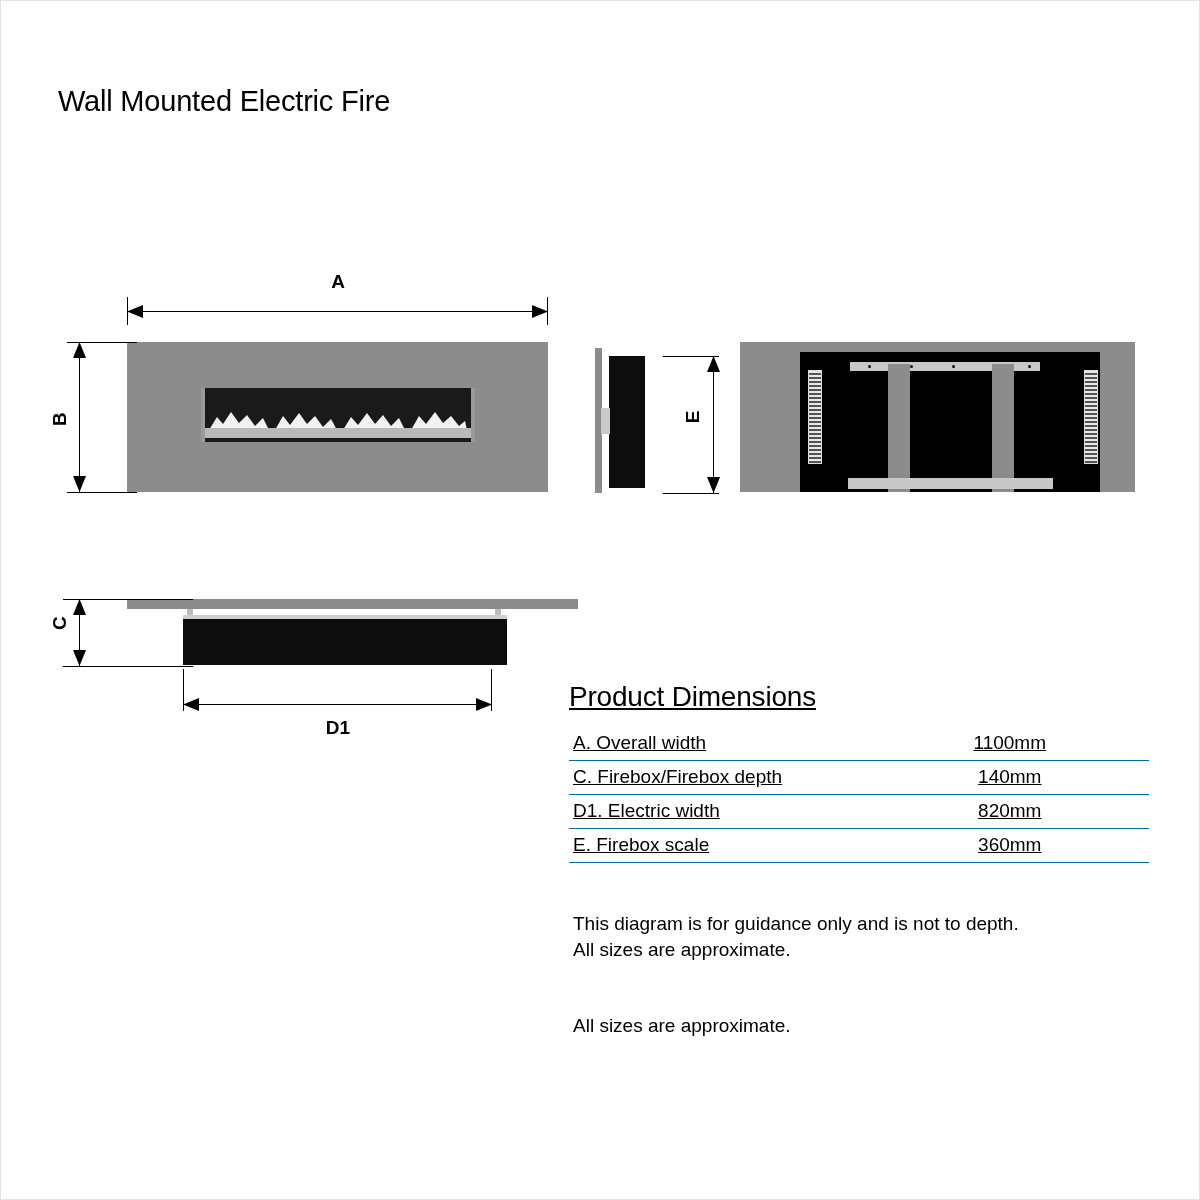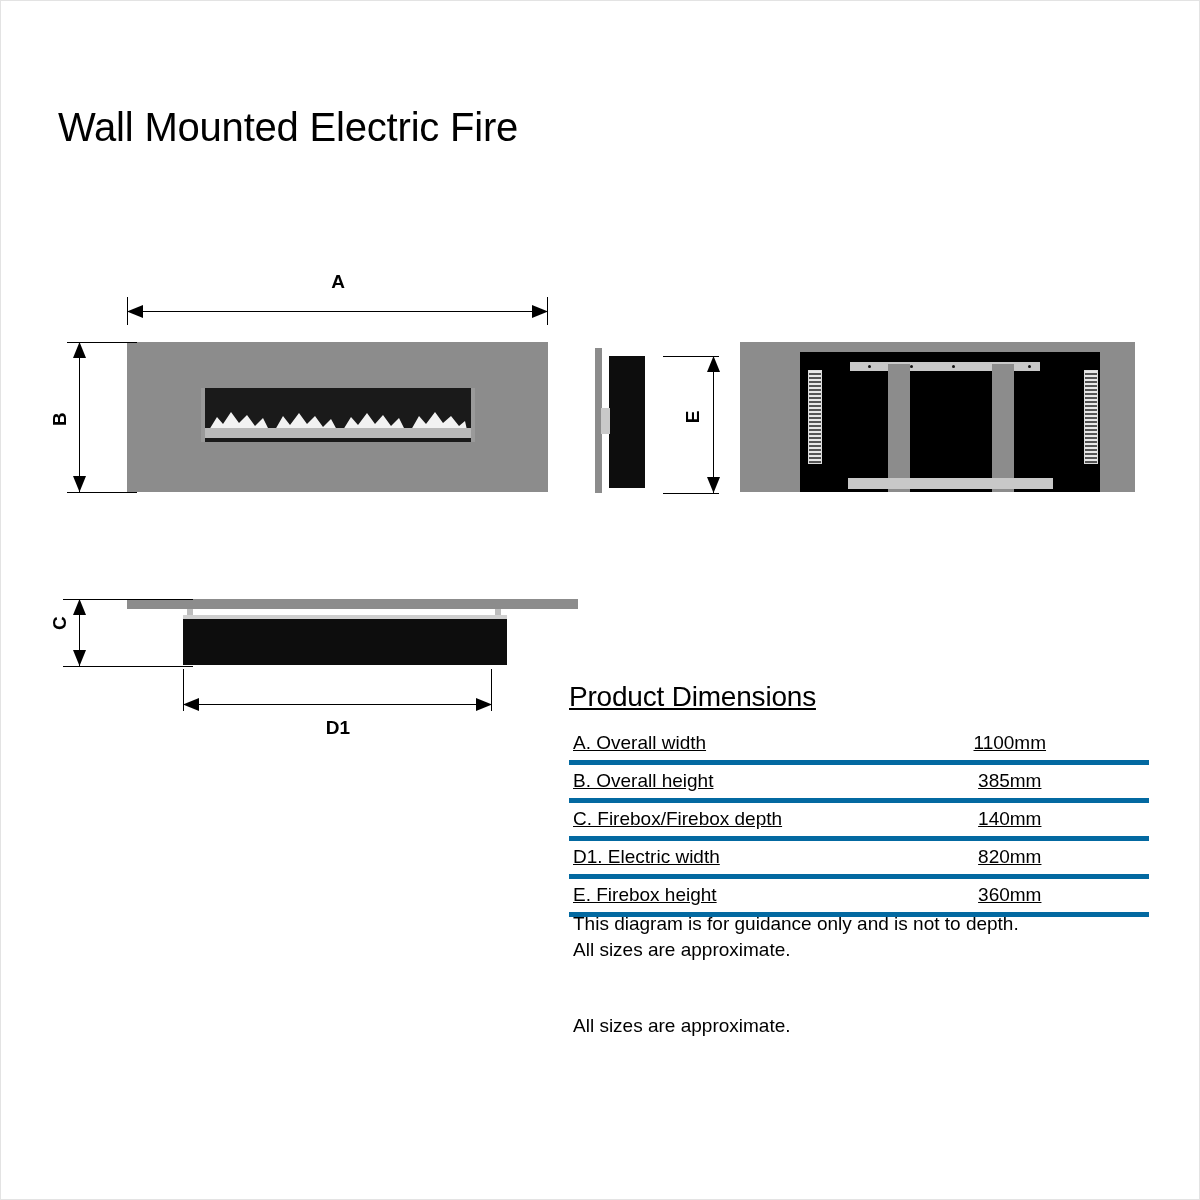--- a/index.html
+++ b/index.html
@@ -27,22 +27,22 @@
     position: absolute;
     left: 55px;
     top: 48px;
     font-size: 38px;
     font-weight: bold;
     letter-spacing: -0.5px;
   }
   .subtitle {
     position: absolute;
     left: 57px;
-    top: 104px;
-    font-size: 40px;
+    top: 84px;
+    font-size: 29px;
     font-weight: normal;
     letter-spacing: -0.2px;
   }
 
   
   .line {
     position: absolute;
     background: #000;
   }
   .hline { height: 1px; }
@@ -232,21 +232,21 @@
     font-size: 28px;
     font-weight: normal;
     letter-spacing: -0.2px;
   }
   #dimensions table {
     border-collapse: collapse;
     width: 580px;
     font-size: 19px;
   }
   #dimensions td {
-    border-bottom: 5px solid #0369a1;
+    border-bottom: 1px solid #0369a1;
     padding: 5px 0 6px 4px;
   }
   #dimensions td.value {
     text-align: center;
     padding-right: 58px;
   }
   .note {
     position: absolute;
     left: 572px;
     font-size: 19px;
@@ -361,33 +361,29 @@
 
   <div id="dimensions">
     <h2>Product Dimensions</h2>
     <table>
       <tbody>
         <tr>
           <td>A. Overall width</td>
           <td class="value">1100mm</td>
         </tr>
         <tr>
-          <td>B. Overall height</td>
-          <td class="value">385mm</td>
-        </tr>
-        <tr>
           <td>C. Firebox/Firebox depth</td>
           <td class="value">140mm</td>
         </tr>
         <tr>
           <td>D1. Electric width</td>
           <td class="value">820mm</td>
         </tr>
         <tr>
-          <td>E. Firebox height</td>
+          <td>E. Firebox scale</td>
           <td class="value">360mm</td>
         </tr>
       </tbody>
     </table>
   </div>
 
   <div class="note" id="note-1">
     <div>This diagram is for guidance only and is not to depth.</div>
     <div>All sizes are approximate.</div>
   </div>

